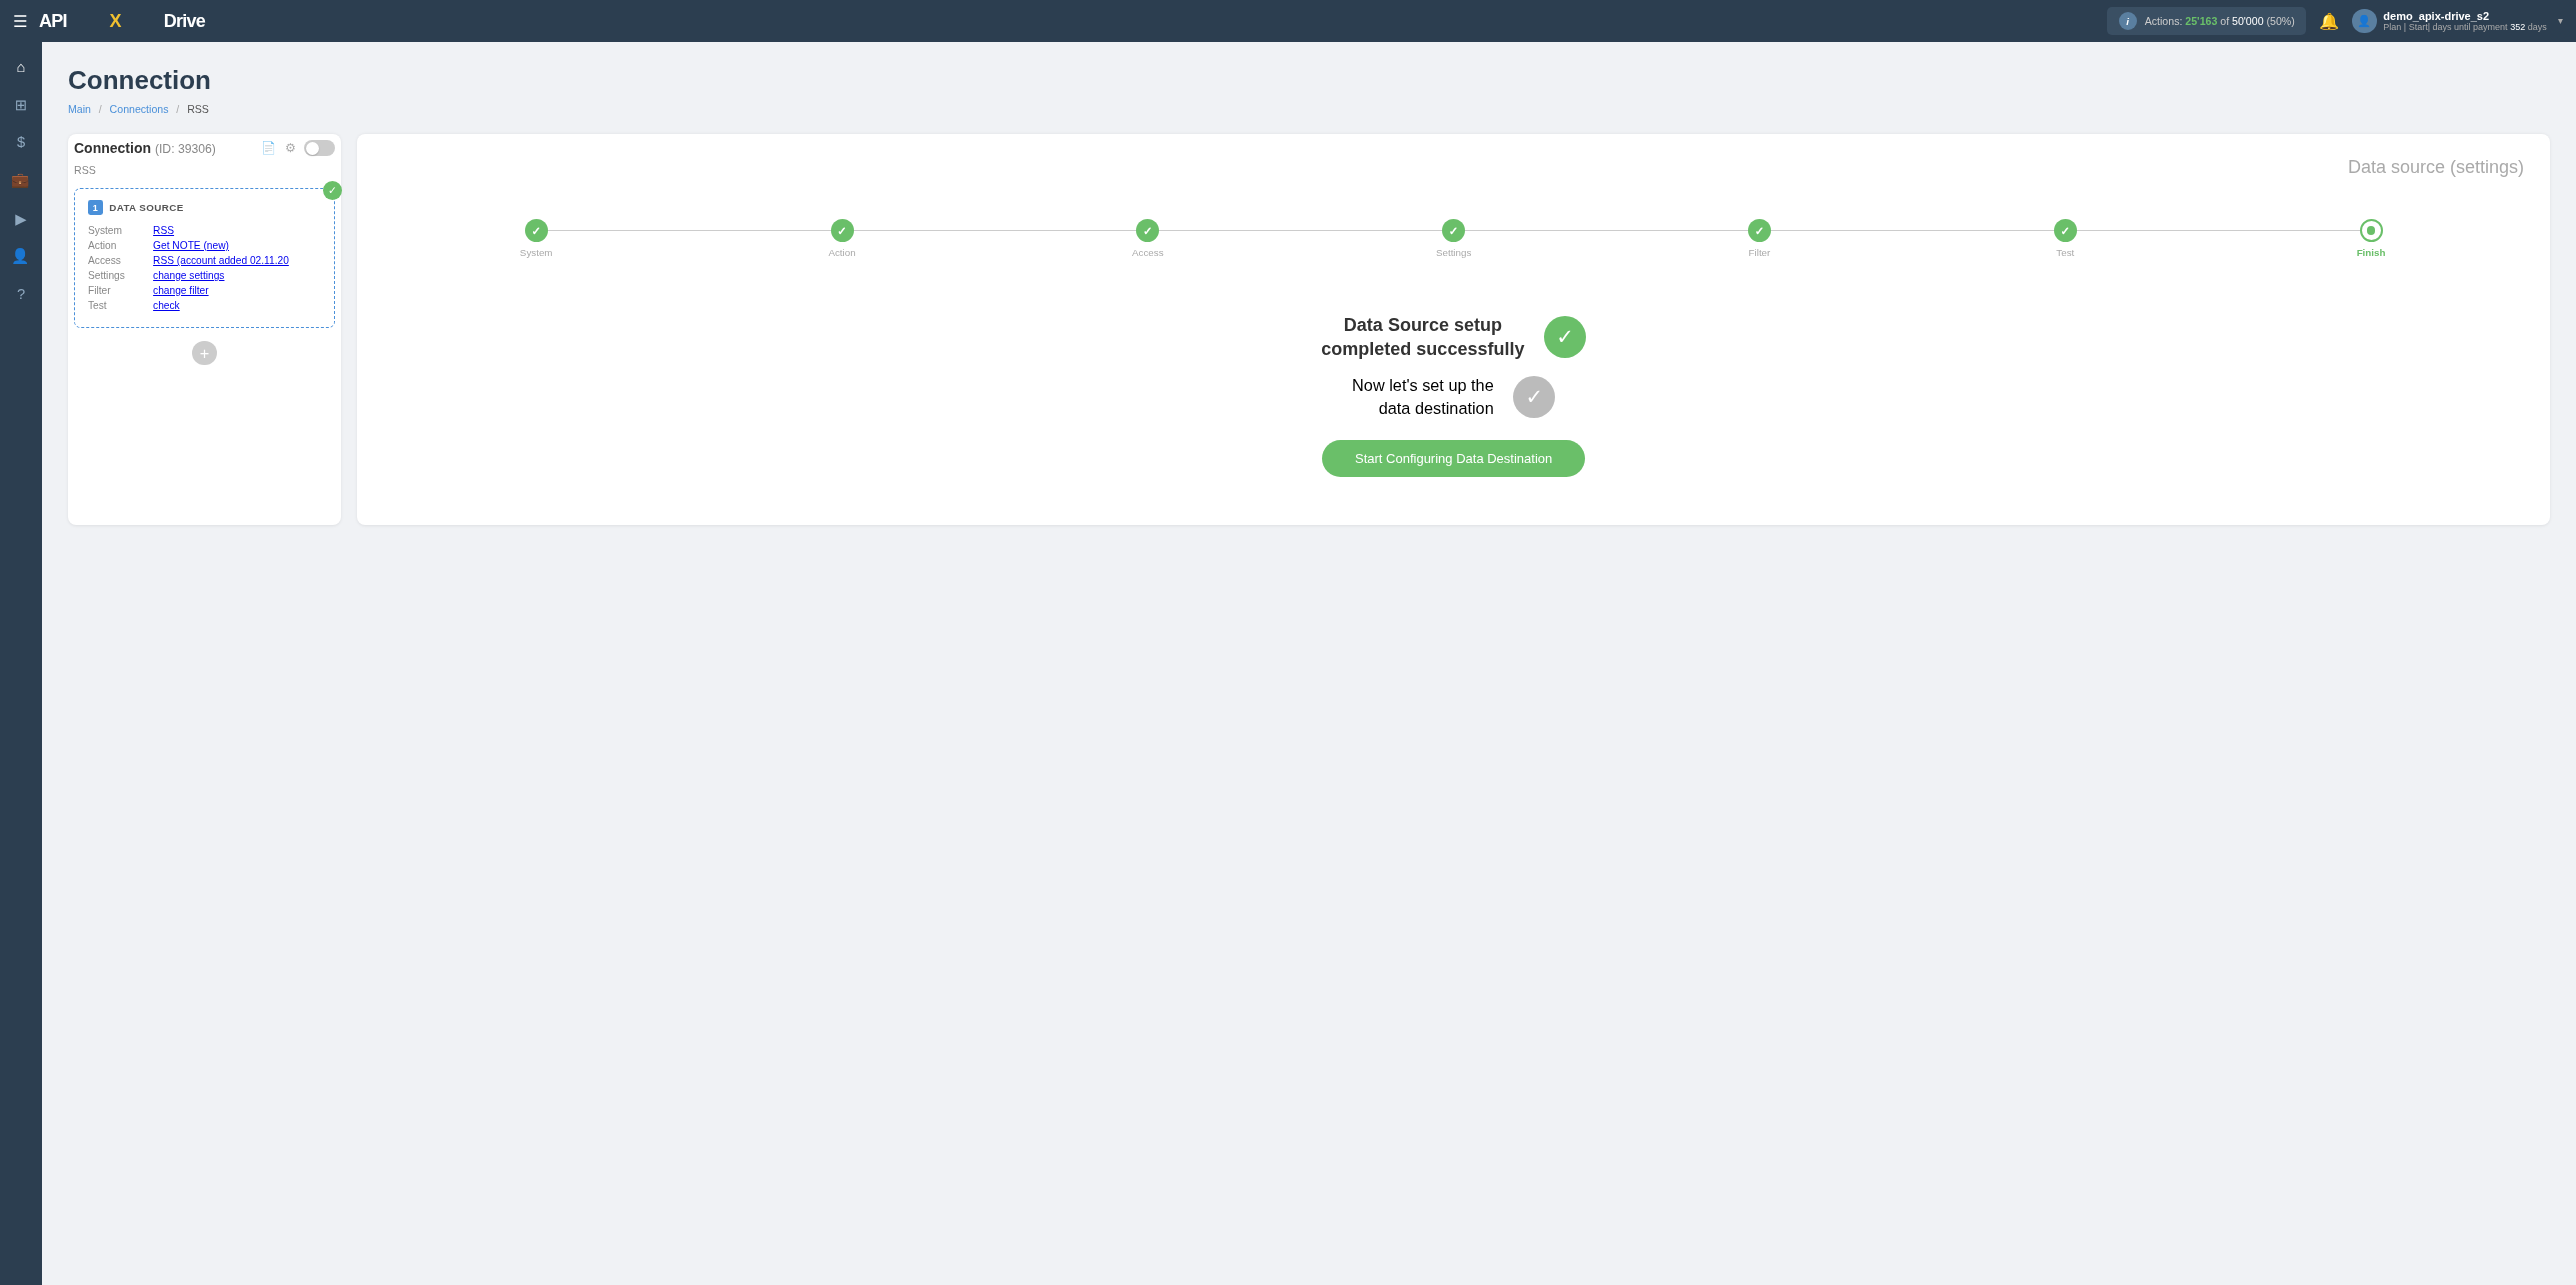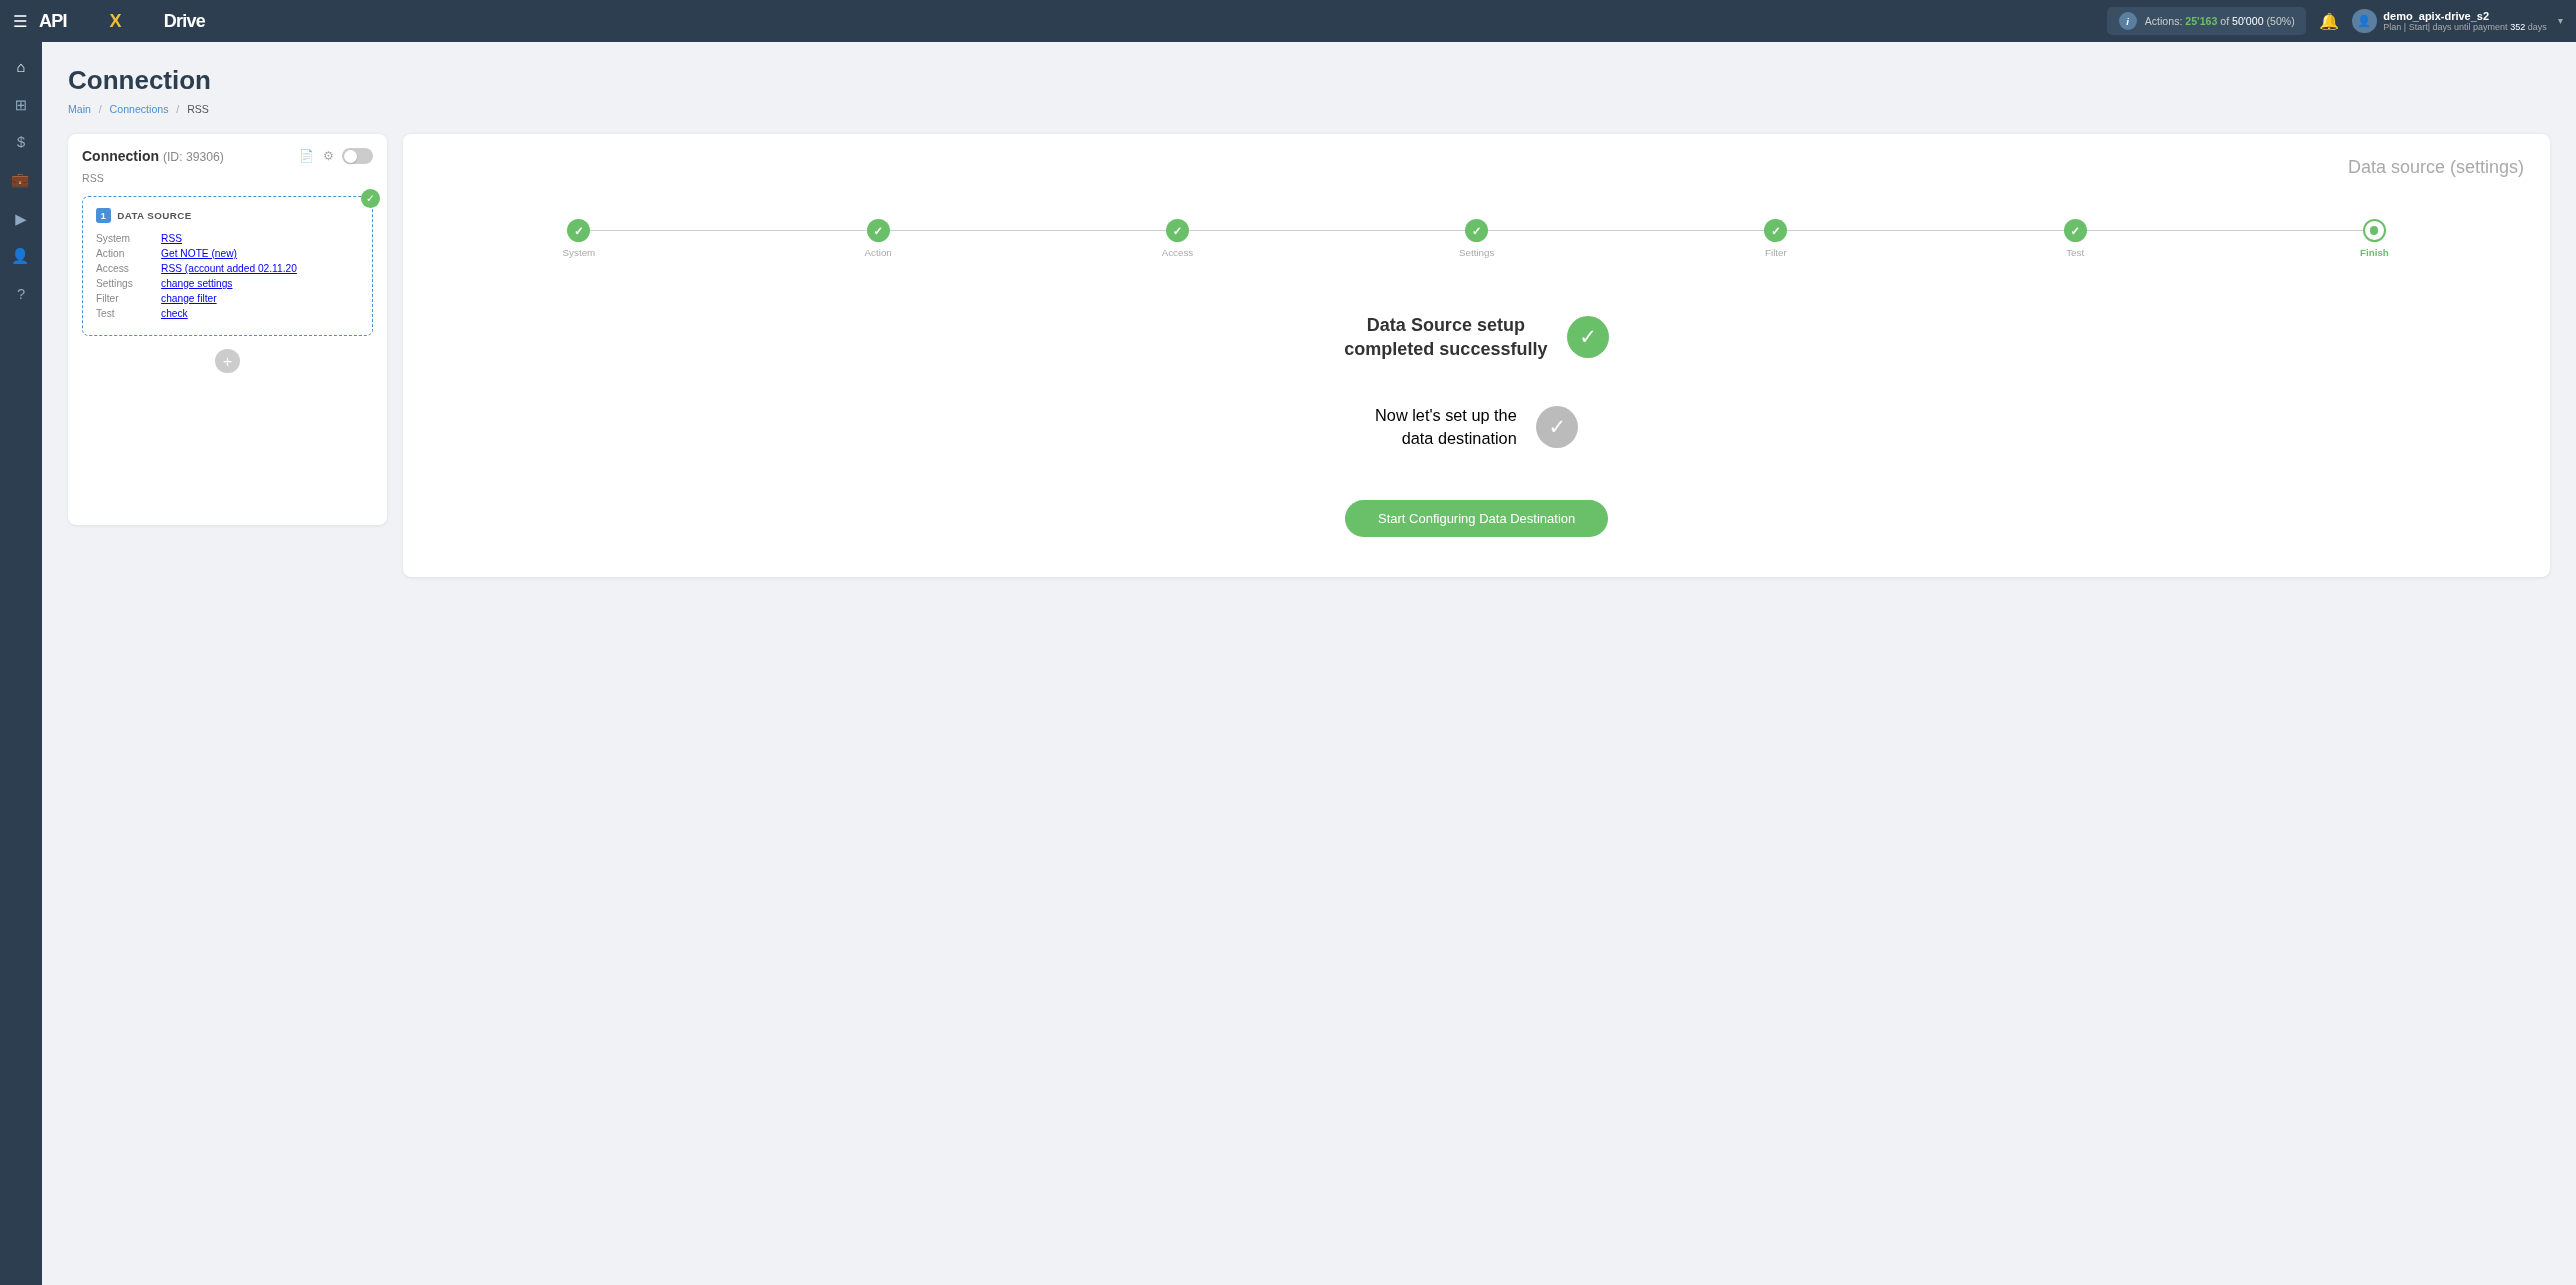--- a/index.html
+++ b/index.html
@@ -137,22 +137,22 @@
     .cards-row {
       display: flex;
       gap: 16.3px;
       align-items: flex-start;
     }
 
     
     .left-card {
       background: #fff;
       border-radius: 8.1px;
-      padding: 14px;
-      width: 319px;
+      padding: 6px;
+      width: 273px;
       min-height: 391px;
       box-shadow: 0 0.8px 3.3px rgba(0,0,0,0.08);
     }
     .connection-header {
       display: flex;
       align-items: center;
       gap: 8.1px;
       margin-bottom: 8.1px;
     }
     .connection-title {
@@ -329,21 +329,21 @@
       color: #aaa;
       margin-top: 4.9px;
     }
     .step-label.finish { color: #6abf69; font-weight: bold; }
 
     
     .success-section {
       display: flex;
       flex-direction: column;
       align-items: center;
-      gap: 42px;
+      gap: 12px;
       padding: 16.3px 0;
     }
     .success-row {
       display: flex;
       align-items: center;
       gap: 19.5px;
     }
     .success-text-main {
       font-size: 18px;
       font-weight: 600;

